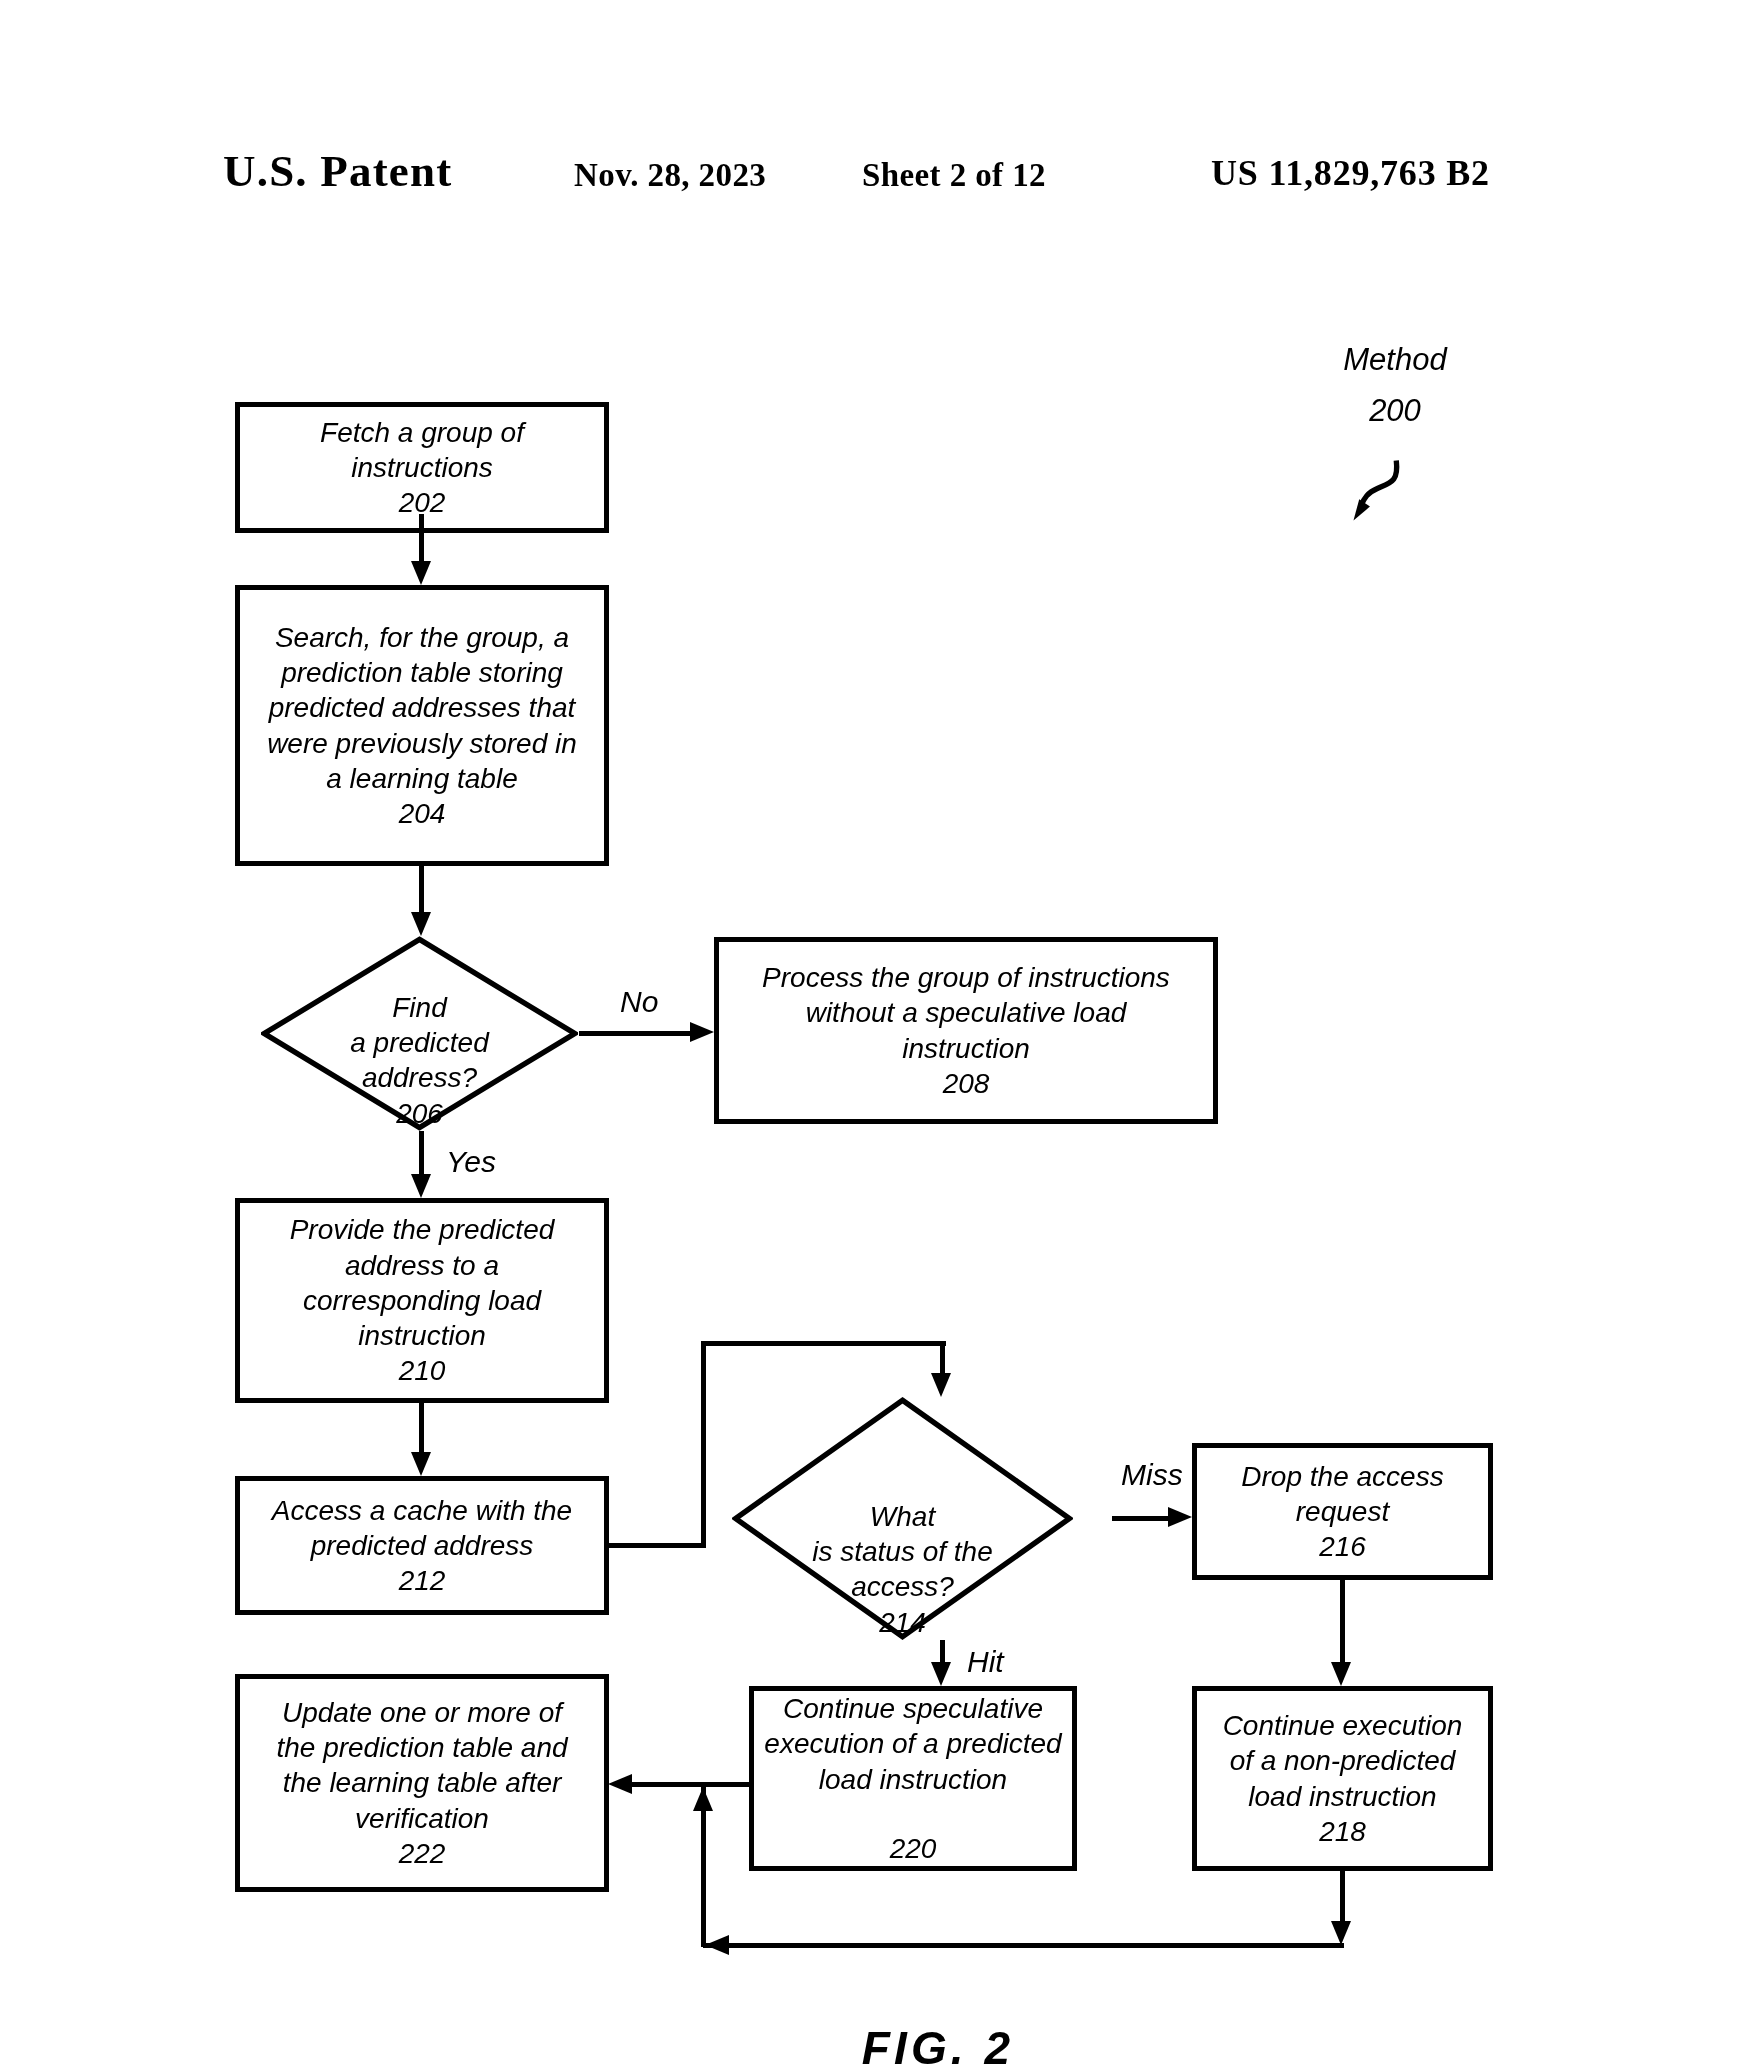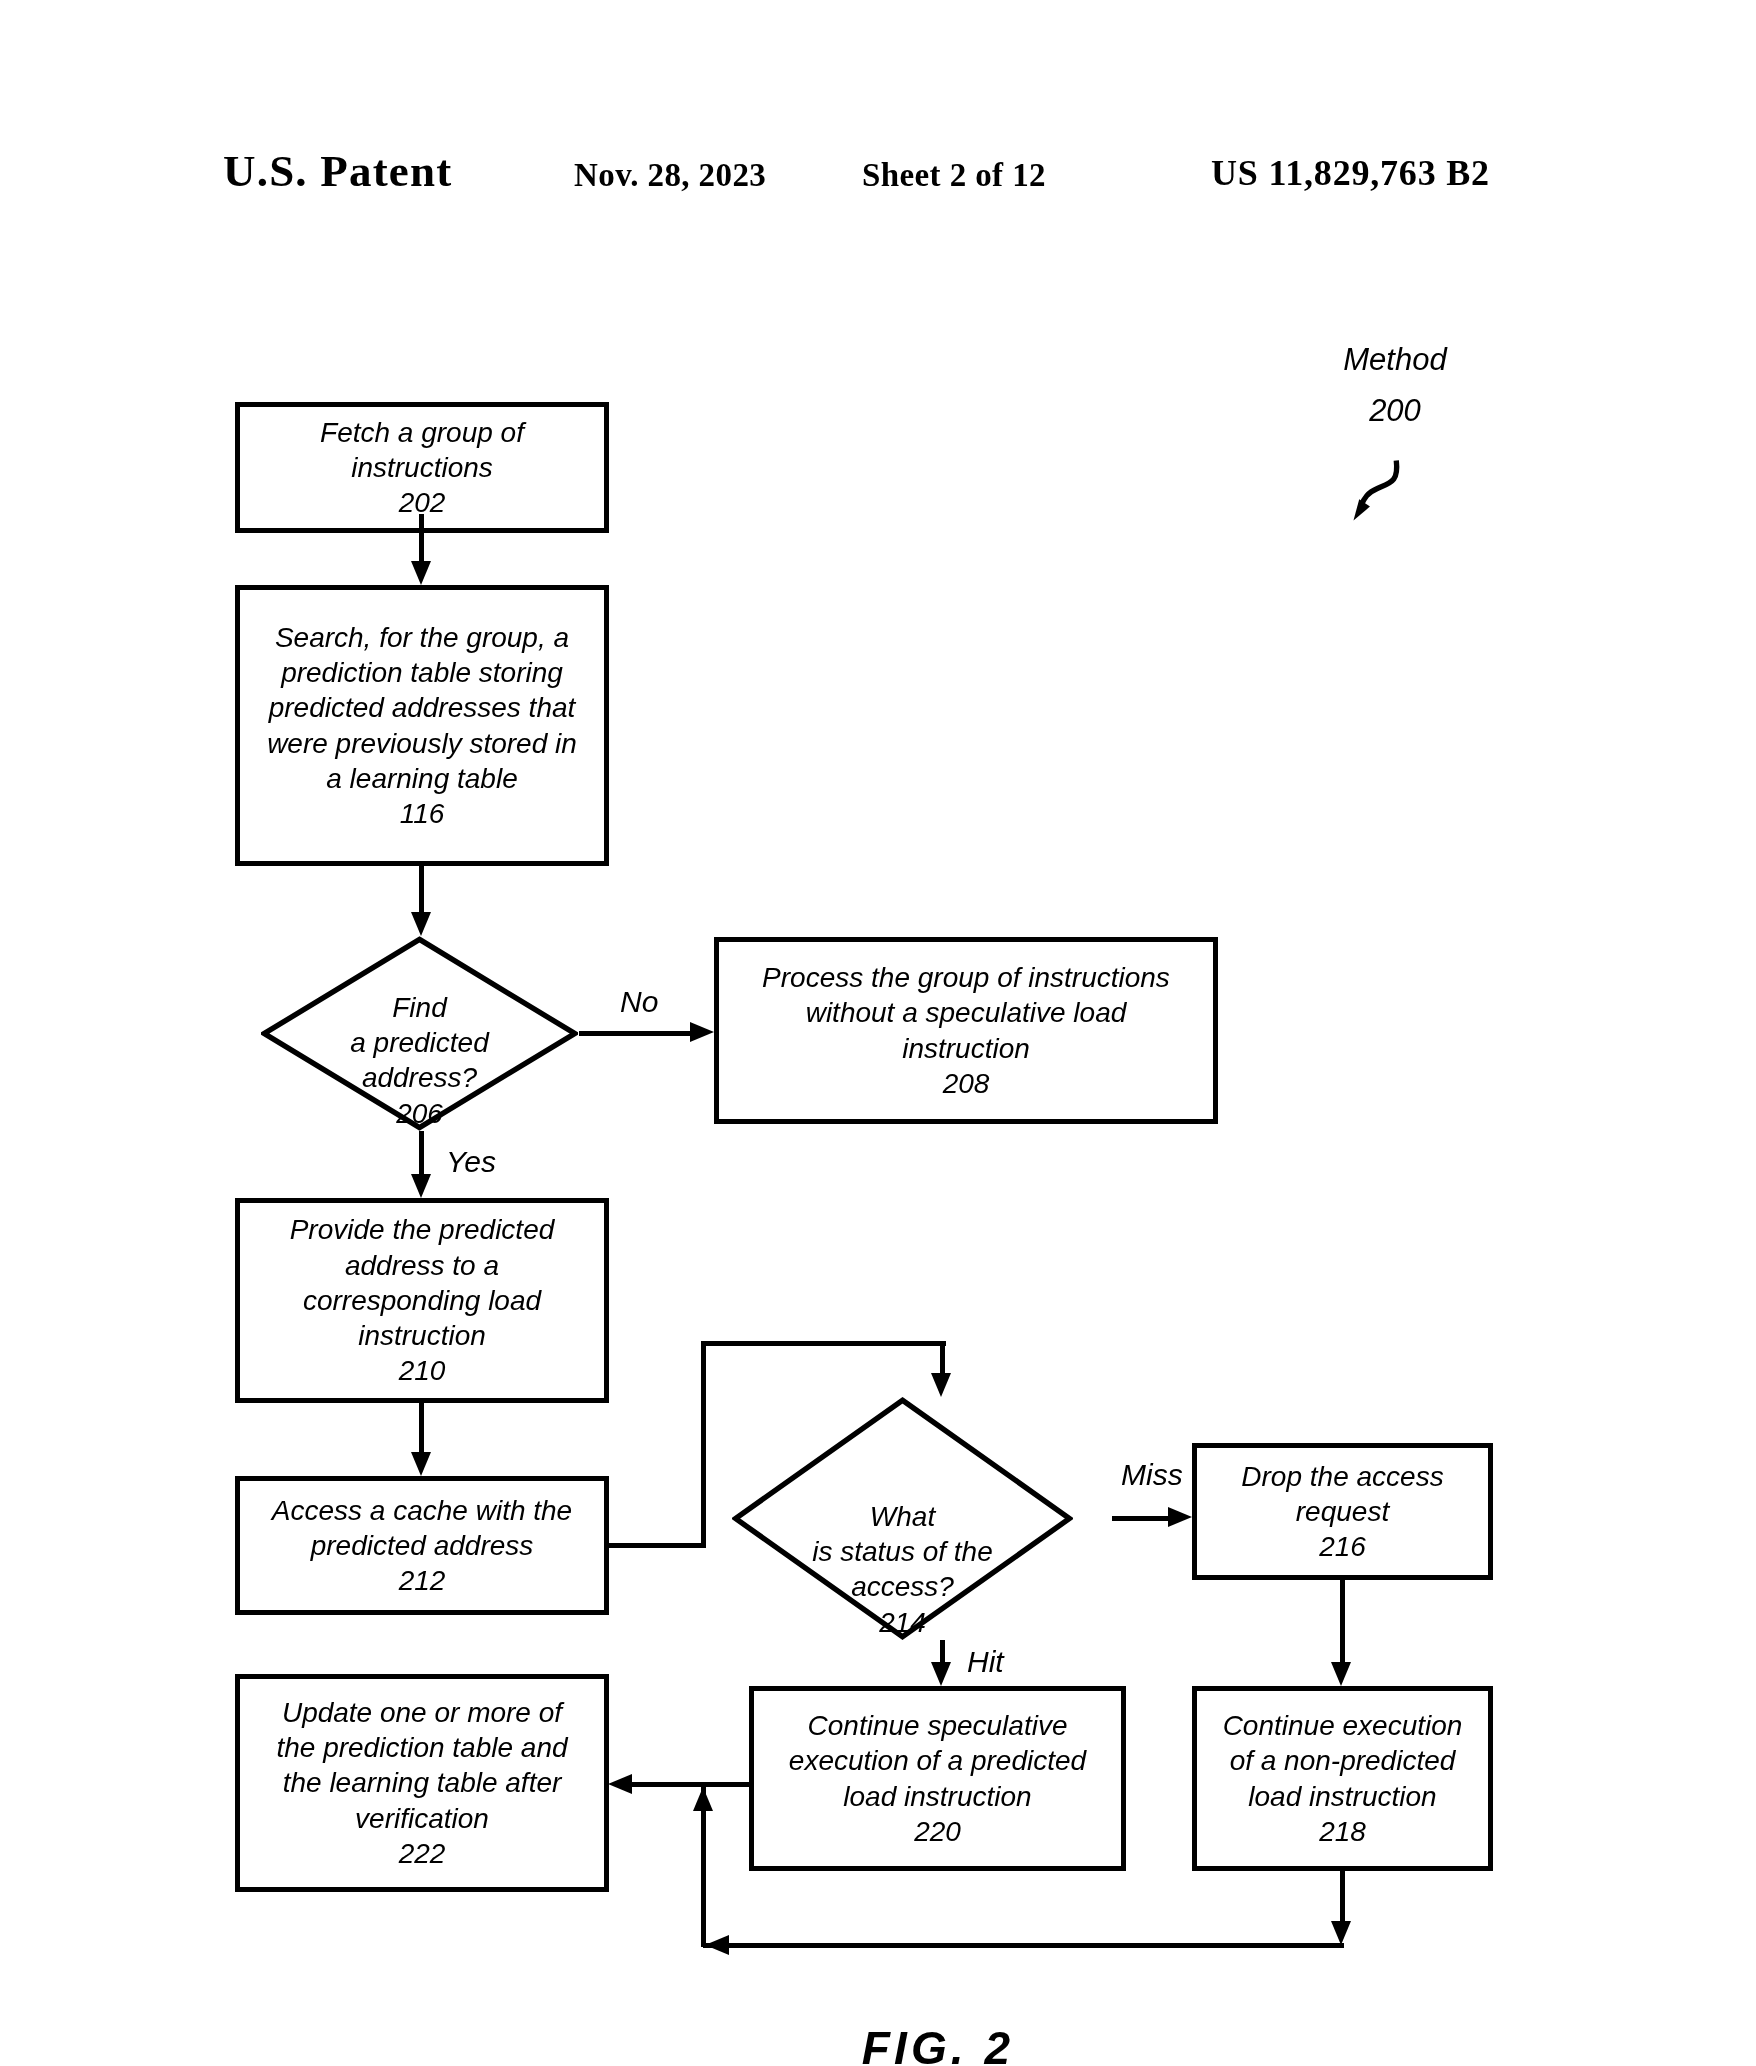--- a/index.html
+++ b/index.html
@@ -91,21 +91,21 @@
 
   <div class="vline" style="left:419px;top:514px;height:51px;"></div>
   <div class="arr arr-down" style="left:411px;top:561px;"></div>
 
   <div class="box" style="left:235px;top:585px;width:374px;height:281px;">
     <div class="box-text">Search, for the group, a
 prediction table storing
 predicted addresses that
 were previously stored in
 a learning table</div>
-    <div class="box-num">116</div>
+    <div class="box-num">204</div>
   </div>
 
   <div class="vline" style="left:419px;top:866px;height:47px;"></div>
   <div class="arr arr-down" style="left:411px;top:912px;"></div>
 
   <div class="diamond" style="left:261px;top:936px;width:317px;height:195px;">
     <svg width="317" height="195" viewBox="0 0 768 472">
       <polygon points="384,8 760,236 384,464 8,236" fill="#fff" stroke="#000" stroke-width="13"></polygon>
     </svg>
     <div class="dia-inner">
@@ -176,21 +176,21 @@
     <div class="box-num">216</div>
   </div>
 
   <div class="vline" style="left:940px;top:1640px;height:24px;"></div>
   <div class="arr arr-down" style="left:931px;top:1662px;"></div>
   <div class="edge-label" style="left:967px;top:1645px;">Hit</div>
 
   <div class="vline" style="left:1340px;top:1580px;height:83px;"></div>
   <div class="arr arr-down" style="left:1331px;top:1662px;"></div>
 
-  <div class="box" style="left:749px;top:1686px;width:377px;height:185px;">
+  <div class="box" style="left:749px;top:1686px;width:328px;height:185px;justify-content:space-between;">
     <div class="box-text">Continue speculative
 execution of a predicted
 load instruction</div>
     <div class="box-num">220</div>
   </div>
 
   <div class="box" style="left:1192px;top:1686px;width:301px;height:185px;">
     <div class="box-text">Continue execution
 of a non-predicted
 load instruction</div>

